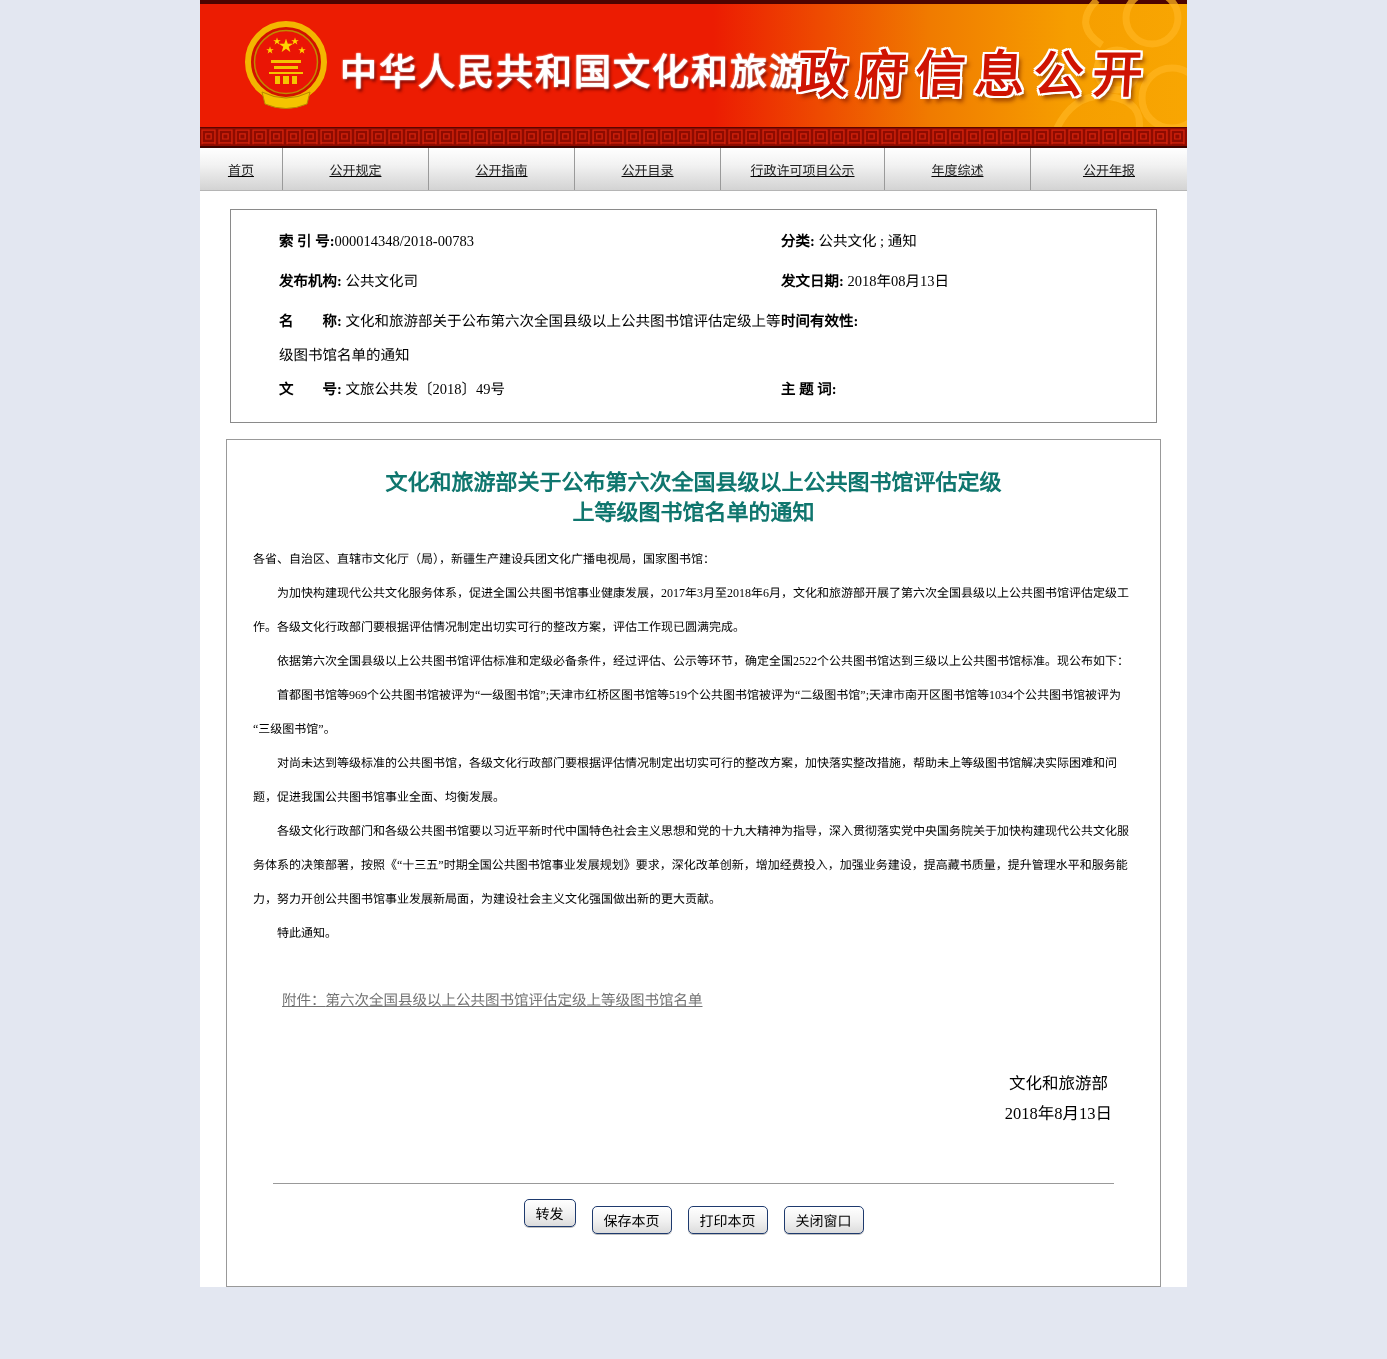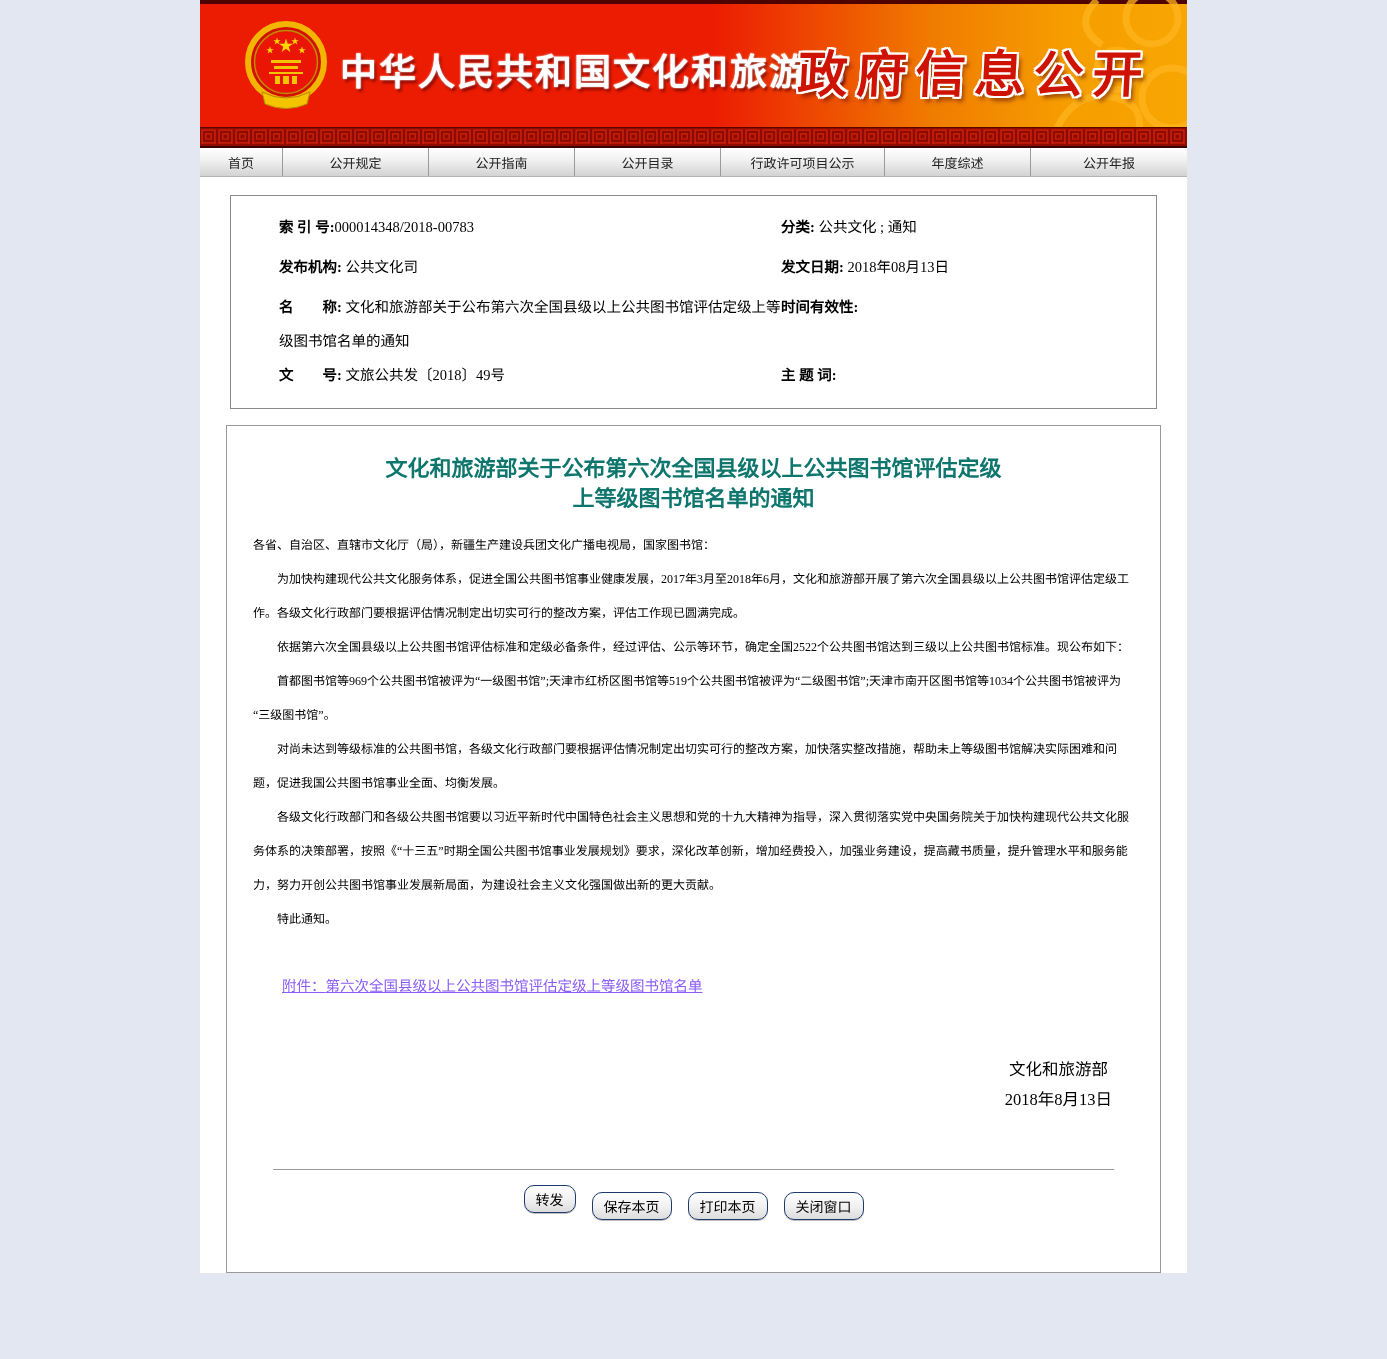--- a/index.html
+++ b/index.html
@@ -36,22 +36,22 @@
   .meander {
     position:absolute; left:0; right:0; bottom:0; height:21px;
     background:#8e0b00; color:#d4230c;
     font-size:17px; line-height:20px; letter-spacing:0;
     overflow:hidden; white-space:nowrap;
     border-top:1px solid #5a0500; border-bottom:2px solid #3c0300;
     text-align:center;
   }
 
   
-  .nav { display:flex; height:29px; background:linear-gradient(180deg,#ffffff 0%,#f2f2f2 40%,#d3d3d3 100%);
-    border-bottom:1px solid #b5b5b5; }
+  .nav { display:flex; height:43px; background:linear-gradient(180deg,#ffffff 0%,#f2f2f2 40%,#d3d3d3 100%);
+    border-bottom:1px solid #b5b5b5;text-decoration:underline; }
   .nav-item { display:flex; align-items:center; justify-content:center;
     font-size:13px; color:#222; cursor:pointer; }
   .nav-item + .nav-item { border-left:1px solid #9a9a9a; }
   .nav-item:nth-child(1){ flex:0 0 8.3%; }
   .nav-item:nth-child(2){ flex:0 0 14.8%; }
   .nav-item:nth-child(3){ flex:0 0 14.8%; }
   .nav-item:nth-child(4){ flex:0 0 14.8%; }
   .nav-item:nth-child(5){ flex:0 0 16.6%;text-align:right; }
   .nav-item:nth-child(6){ flex:0 0 14.8%; }
   .nav-item:nth-child(7){ flex:1; }
@@ -67,29 +67,29 @@
   .meta-box, .meta-row { font-size:14.5px; }
 
   .article-box { margin:16px 26px 0 26px; border:1px solid #999; background:#fff;
     padding:24px 26px 34px 26px; }
   .article-title { text-align:center; color:#0f766e; font-weight:bold;
     font-size:22px; line-height:30px; margin:4px 0 14px 0; }
   .article-body { font-size:12px; line-height:34px; }
   .para { text-indent:2em; }
   .salutation { text-indent:0; }
   .attachment { margin:38px 0 0 2em; font-size:14.5px; }
-  .attachment a { color:#8b5cf6; text-decoration:underline; }
+  .attachment a { color:#737373; text-decoration:underline; }
   .signature { text-align:right; padding-right:22px; margin-top:60px; }
   .signature-inner { display:inline-block; text-align:center; }
   .signature-inner div { font-size:16.5px; line-height:30px; }
   .rule { border:none; border-top:1px solid #999; margin:54px 20px 0 20px; }
   .button-bar { display:flex; justify-content:center; align-items:flex-start; gap:16px; margin-top:22px; height:46px; }
   .ui-btn { font-family:"Liberation Serif","DejaVu Serif",serif; font-size:14px;
     color:#000; background:linear-gradient(180deg,#ffffff 0%,#f0f0f0 55%,#dcdcdc 100%);
-    border:1px solid #1e3a6e; border-radius:10px; padding:3px 11px; cursor:pointer;
+    border:1px solid #1e3a6e; border-radius:5px; padding:3px 11px; cursor:pointer;
     box-shadow:0 1px 0 rgba(0,0,0,.25); }
   .ui-btn.raised { position:relative; top:-7px; }
   .content-bottom-pad { height:0; }
 </style>
 </head>
 <body>
 
 <div class="page">
 
   <div class="header">

